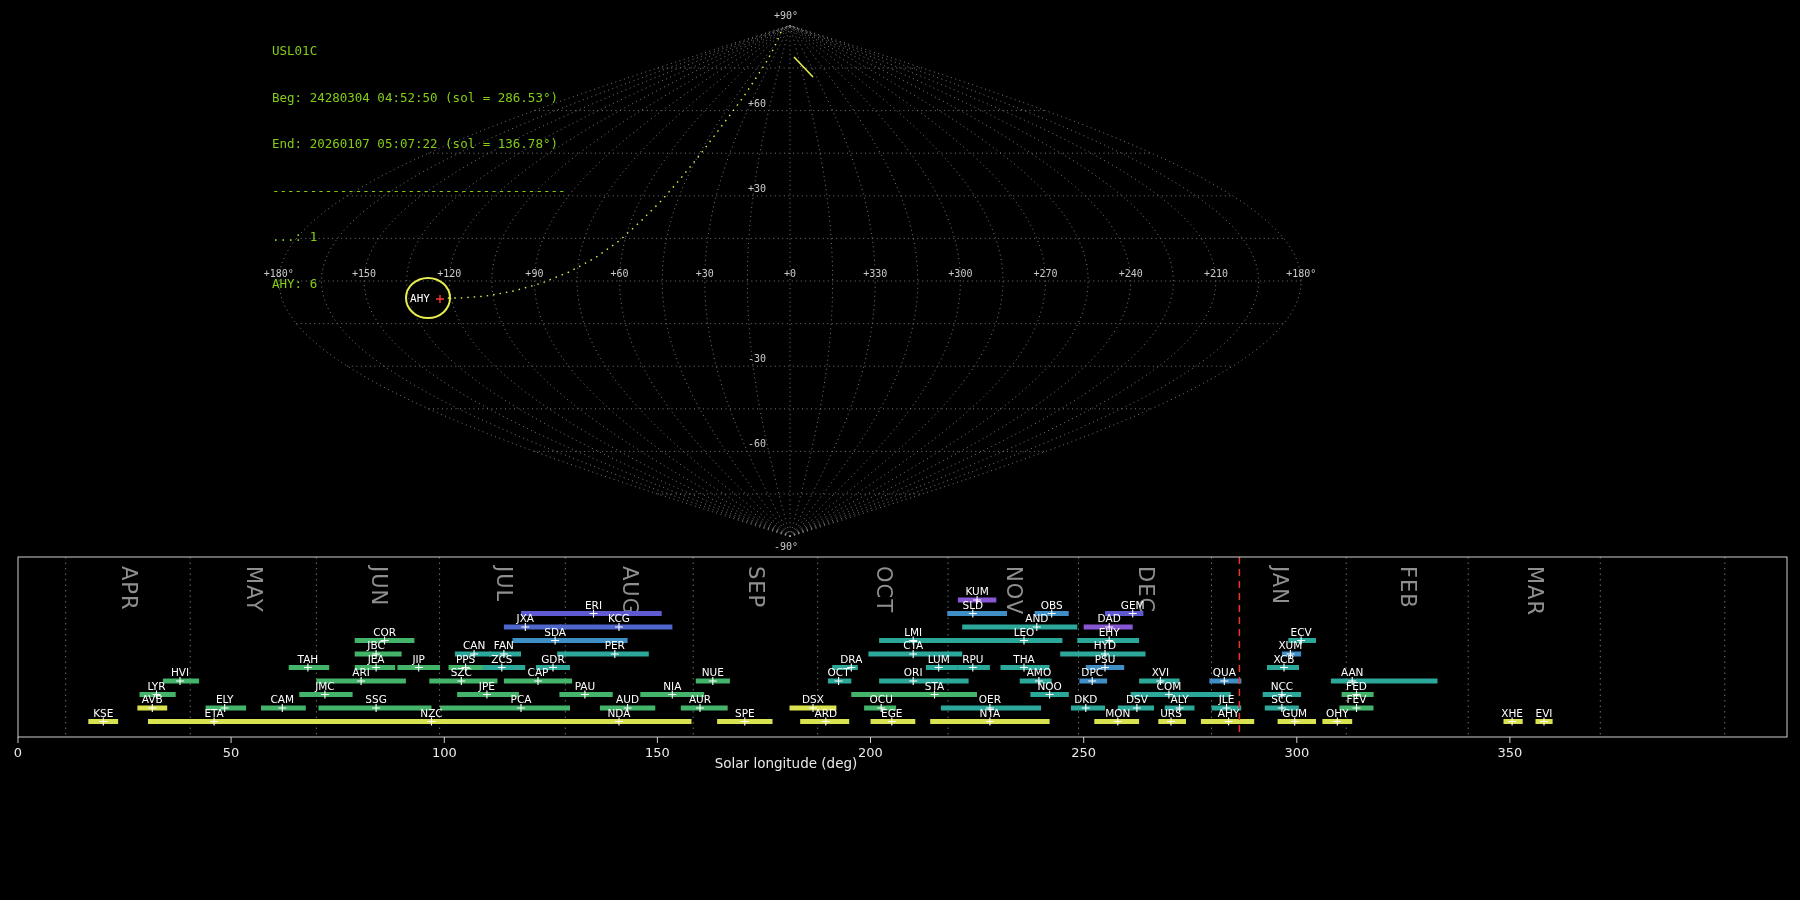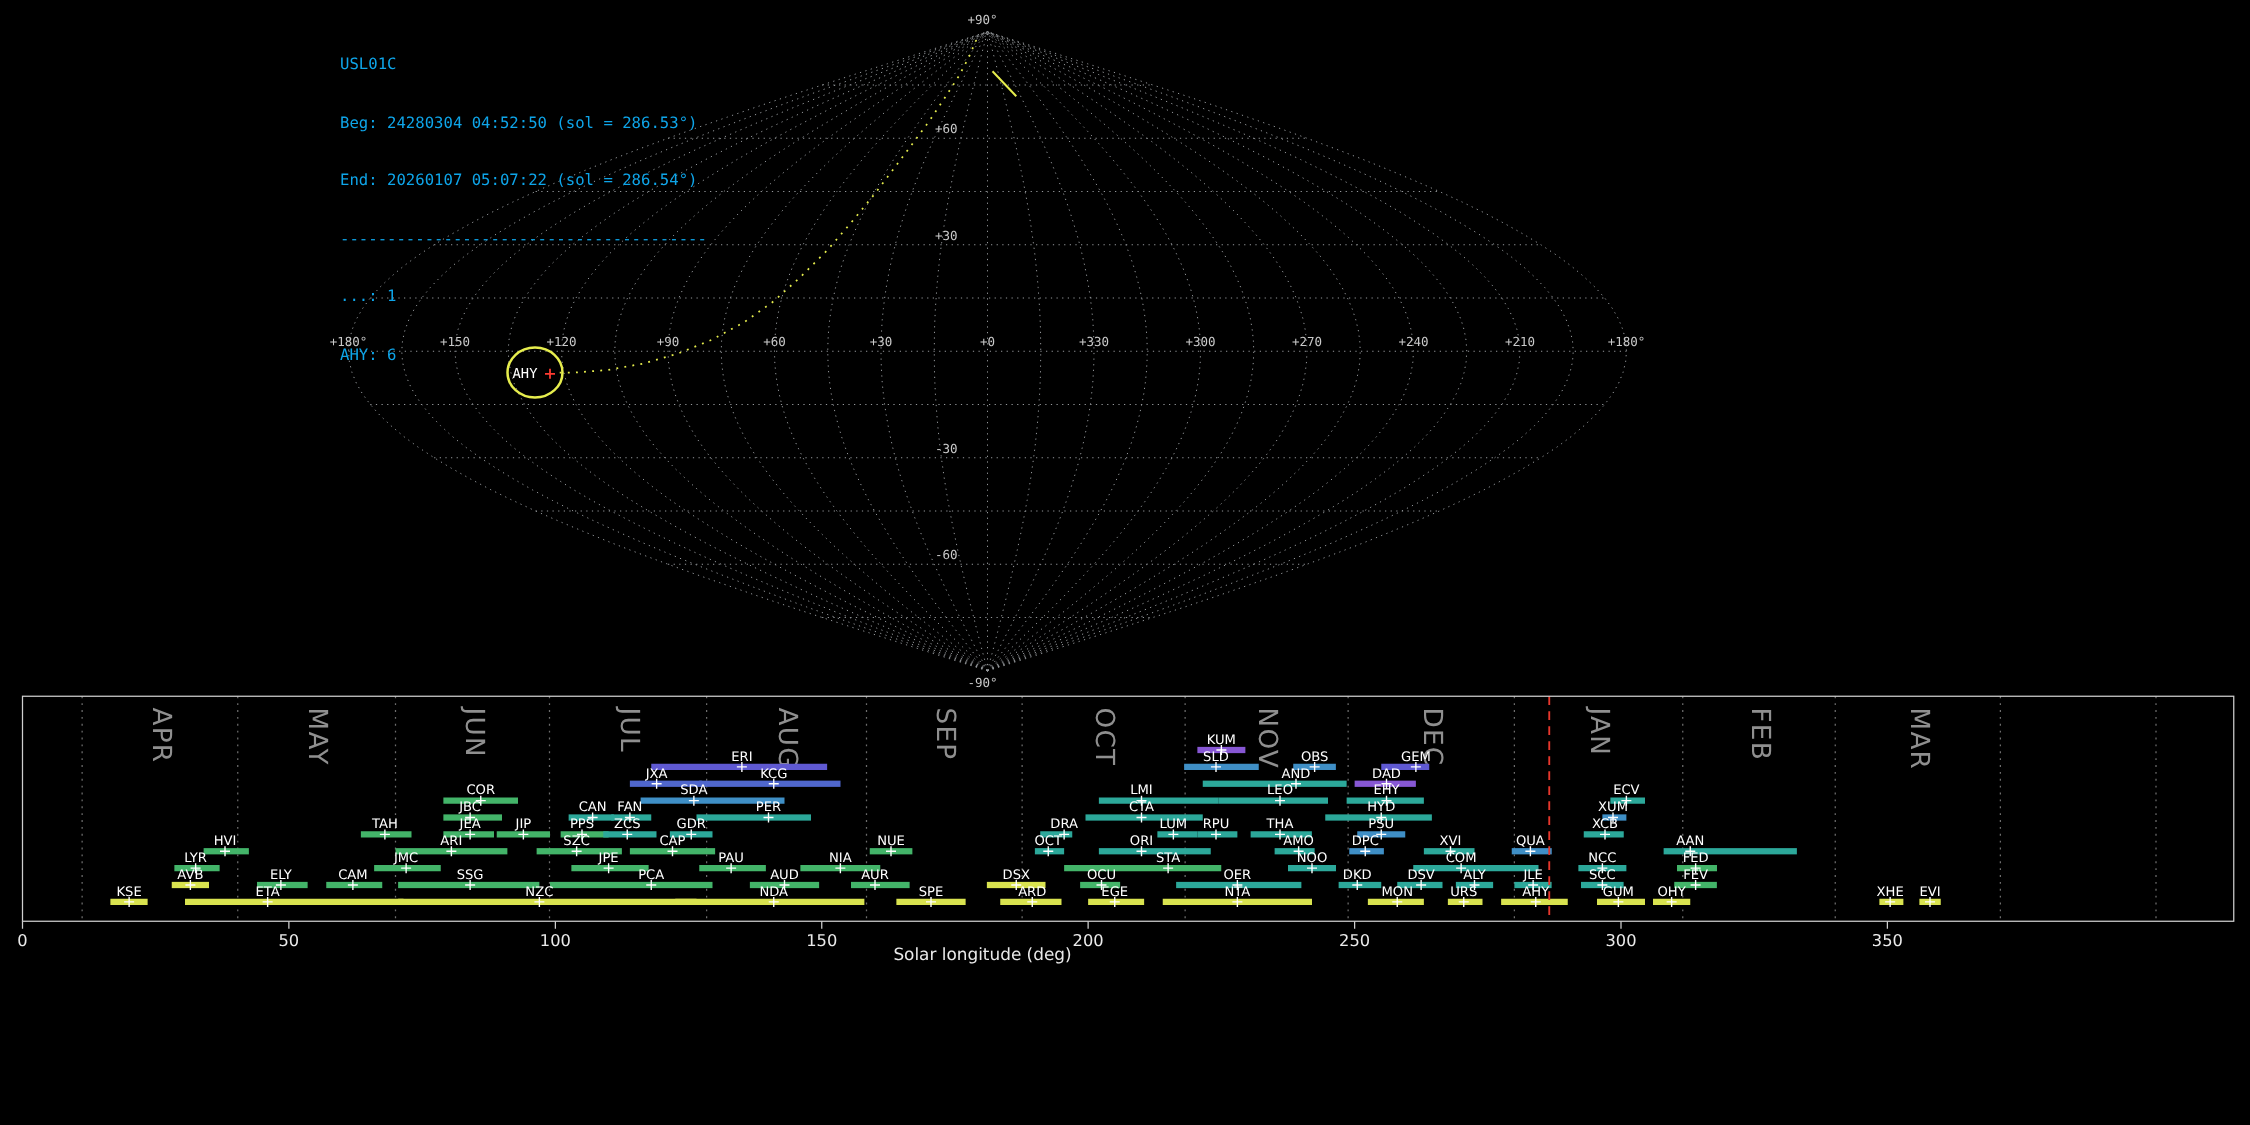--- a/index.html
+++ b/index.html
@@ -1,32 +1,32 @@
 <!DOCTYPE html>
 <html><head>
 <meta charset="utf-8">
 <style>
   html,body{margin:0;padding:0;background:#000;}
   .stage{position:relative;width:1800px;height:900px;background:#000;overflow:hidden;}
-  .info{position:absolute;left:272px;top:12px;color:#0ea5e9;
+  .info{position:absolute;left:272px;top:12px;color:#84cc16;
         font:12.5px/15.5px "DejaVu Sans Mono",monospace;white-space:pre;z-index:5;}
   svg{position:absolute;left:0;display:block;}
   #sky-map{top:0;}
   #activity-chart{top:550px;}
   text{user-select:none;}
 </style>
 </head>
 <body>
 
 <div class="stage">
 
   <div class="info">
     <div>USL01C</div>
     <div>Beg: 24280304 04:52:50 (sol = 286.53°)</div>
-    <div>End: 20260107 05:07:22 (sol = 286.54°)</div>
+    <div>End: 20260107 05:07:22 (sol = 136.78°)</div>
     <div>---------------------------------------</div>
     <div>...: 1</div>
     <div>AHY: 6</div>
   </div>
 
   <svg id="sky-map" width="1800" height="550">
       <g stroke="#b9bdc1" stroke-width="0.8" stroke-dasharray="1 3.5" fill="none" opacity="0.8">
         <line x1="657.7" y1="494.0" x2="922.3" y2="494.0"></line>
         <line x1="534.4" y1="451.4" x2="1045.6" y2="451.4"></line>
         <line x1="428.5" y1="408.8" x2="1151.5" y2="408.8"></line>

